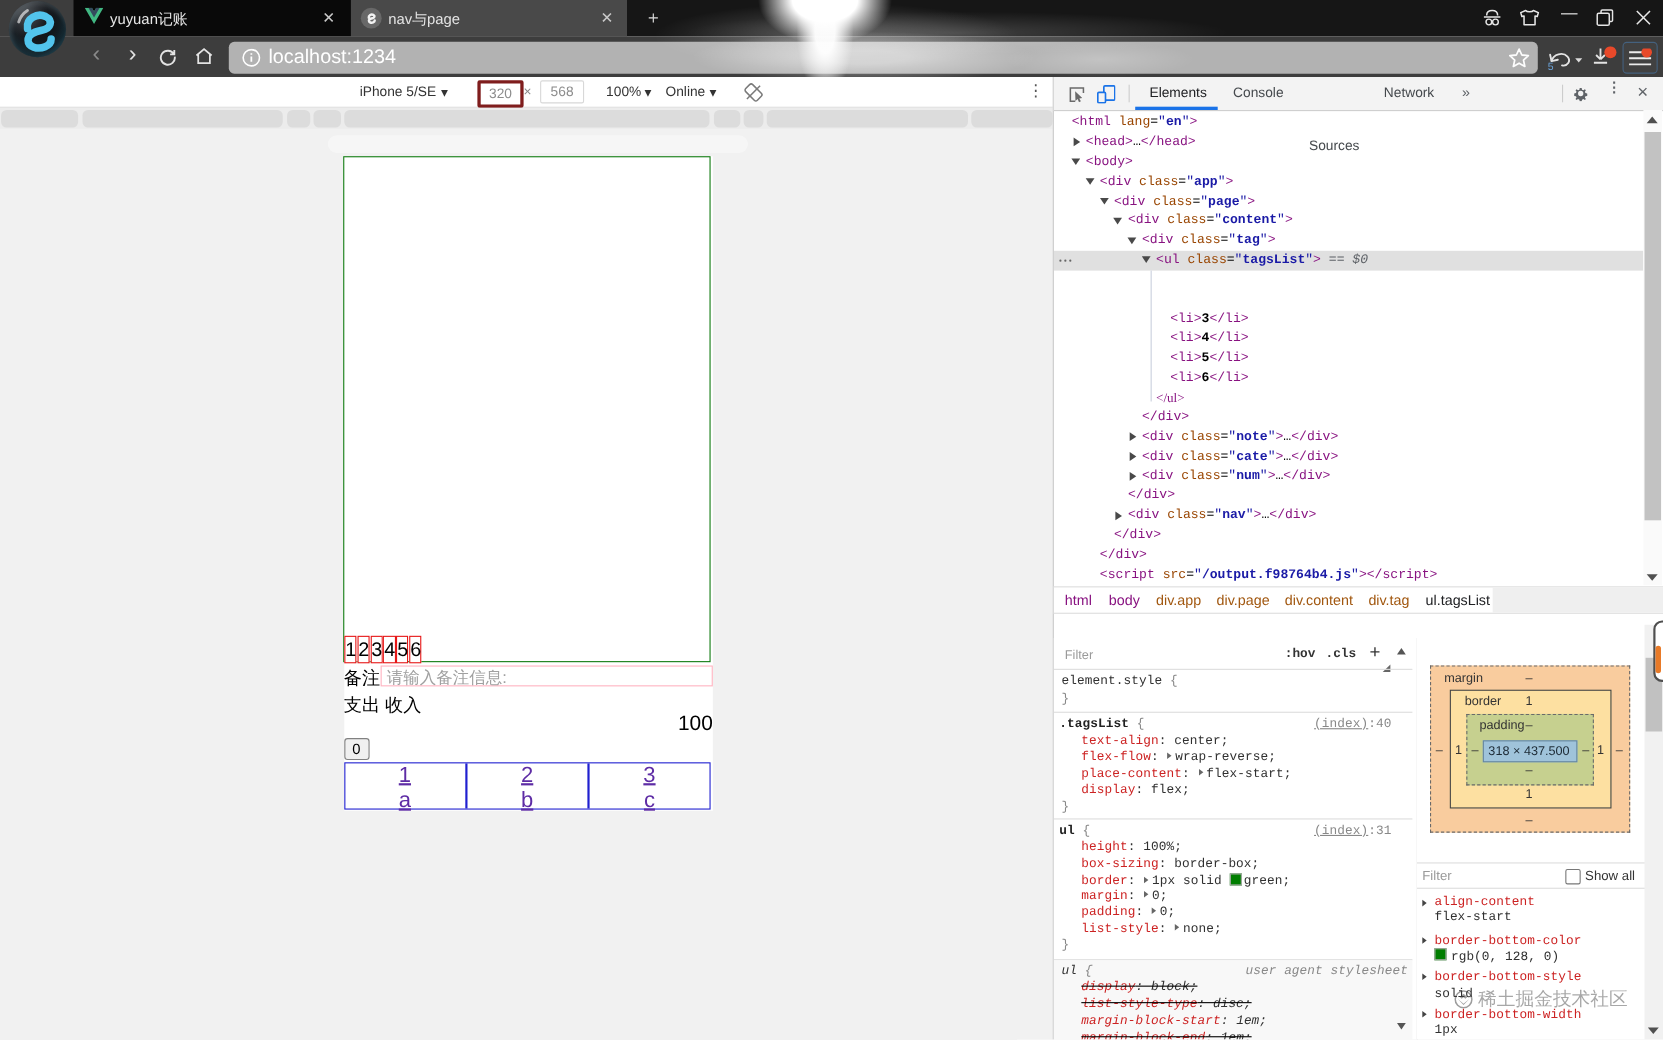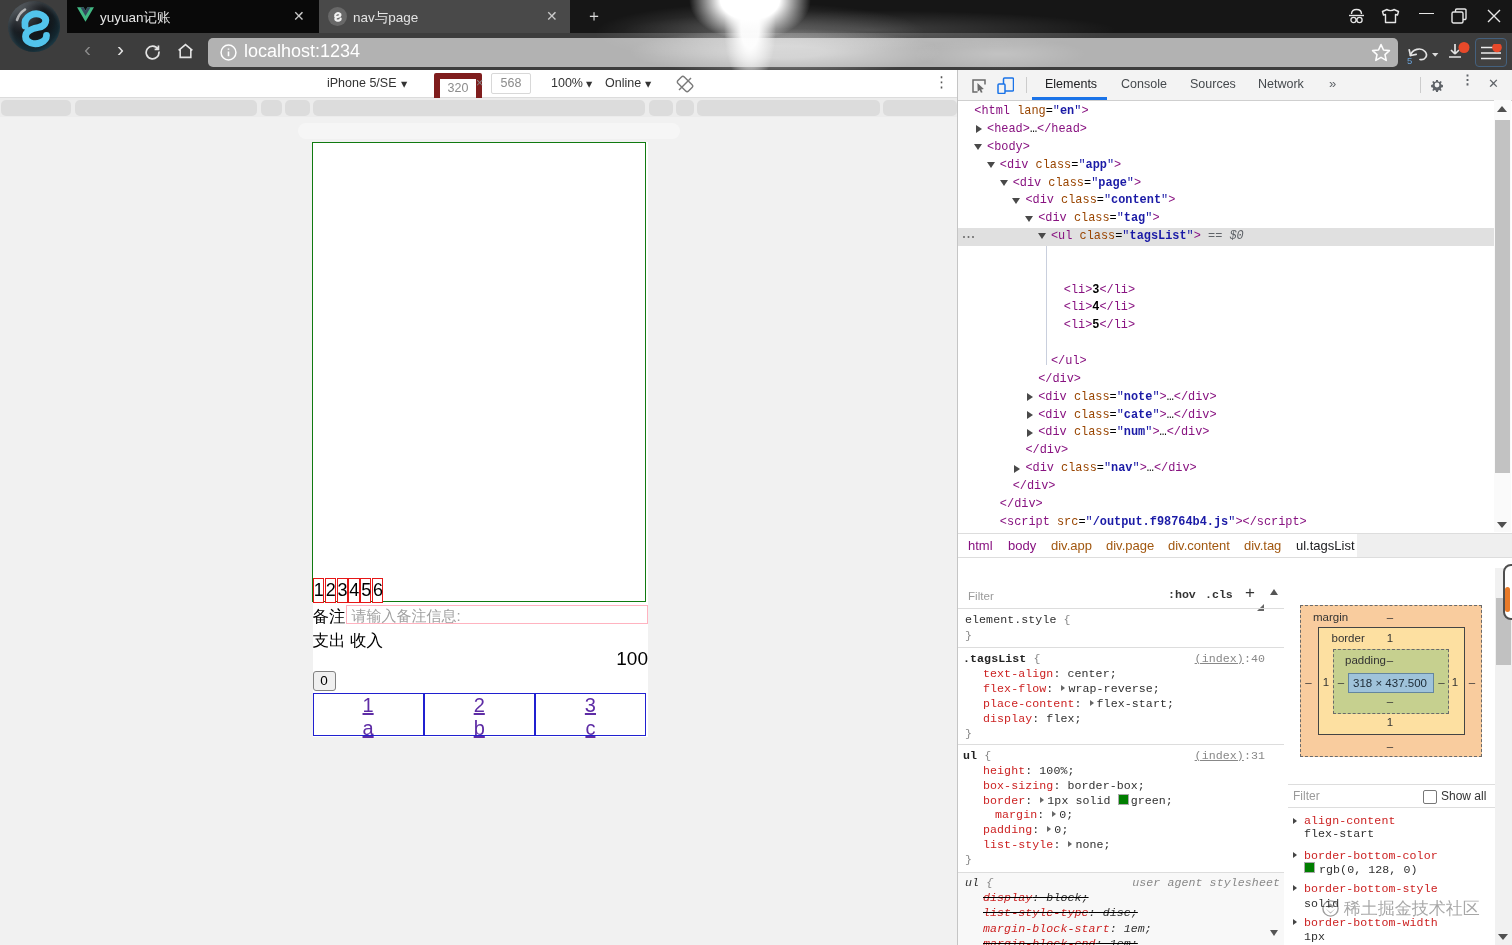--- a/index.html
+++ b/index.html
@@ -150,21 +150,21 @@
   <div class="a" id="avatar">
     <svg class="a" style="left:0;top:0" width="52" height="52" viewBox="0 0 52 52">
       <path d="M17 25 C15.5 15.5 26 10.5 33.5 14 C40.5 17.5 38.5 25 30 26.5 C22.5 28 17.5 30.5 17.5 35.5 C17.5 41.5 26 44.5 33 41.5 C36.5 40 38.5 37.5 38.5 34.5" stroke="#52c4ec" stroke-width="6.8" fill="none" stroke-linecap="round"></path>
       <path d="M9 19 A19 19 0 0 1 17 8.5" stroke="rgba(255,255,255,.6)" stroke-width="2.6" fill="none" stroke-linecap="round"></path>
     </svg>
   </div>
 
   <div class="a" id="devbar">
     <span class="a" style="left:327px;top:6px;">iPhone 5/SE</span>
       <span class="a" style="left:401px;top:6px;color:#333;">▾</span>
-    <div class="a" style="left:434px;top:3px;width:36px;height:19px;border:6px solid #7f1d1d;border-radius:2px;color:#8c8c8c;text-align:center;line-height:19px;">320</div>
+    <div class="a" style="left:434px;top:3px;width:36px;height:19px;border:3px solid #7f1d1d;border-radius:2px;color:#8c8c8c;text-align:center;line-height:19px;">320</div>
     <span class="a" style="left:476px;top:6px;color:#888;">×</span>
     <div class="a" style="left:491px;top:3px;width:38px;height:19px;border:1px solid #d8d8d8;border-radius:2px;color:#8c8c8c;text-align:center;line-height:19px;">568</div>
     <span class="a" style="left:551px;top:6px;">100%</span>
       <span class="a" style="left:586px;top:6px;">▾</span>
     <span class="a" style="left:605px;top:6px;">Online</span>
       <span class="a" style="left:645px;top:6px;">▾</span>
     <svg class="a" style="left:676px;top:5px" width="18" height="18" viewBox="0 0 18 18">
         <g transform="rotate(-45 9 9)">
           <rect x="4.5" y="1.5" width="9" height="15" rx="2" stroke="#7a7a7a" stroke-width="1.4" fill="none"></rect>
           <path d="M2 9h-2M18 9h-2" stroke="#7a7a7a" stroke-width="0"></path>
@@ -224,21 +224,21 @@
           <path d="M13 5.5V1H1v12h4.5" stroke="#6a6a6a" stroke-width="1.5" fill="none"></path>
           <path d="M6 5.5 13.2 12.2 10.2 12.6 11.8 15.6 9.9 16.4 8.5 13.3 6.3 15.3z" fill="#6a6a6a" transform="scale(0.9) translate(0,-1)"></path>
         </svg>
       <svg class="a" style="left:39px;top:7px" width="17" height="17" viewBox="0 0 17 17">
           <rect x="6.5" y="1" width="10" height="13" rx="1" stroke="#1a73e8" stroke-width="1.5" fill="#f3f3f3"></rect>
           <rect x="1" y="7" width="7" height="9.5" rx="1" stroke="#1a73e8" stroke-width="1.5" fill="#f3f3f3"></rect>
         </svg>
       <div class="a" style="left:67.5px;top:7px;width:1px;height:16px;background:#ccc;"></div>
       <span class="a t" style="left:87px;color:#202124;">Elements</span>
       <span class="a t" style="left:163px;">Console</span>
-      <span class="a t" style="left:232px;">Sources</span>
+      <span class="a t" style="left:232px;margin-top:48px;">Sources</span>
       <span class="a t" style="left:300px;">Network</span>
       <span class="a" style="left:371px;top:6px;font-size:13px;color:#5f6368;">»</span>
       <div class="a" style="left:462px;top:7px;width:1px;height:16px;background:#ccc;"></div>
       <svg class="a" style="left:472px;top:8px" width="14" height="14" viewBox="0 0 14 14">
           <path d="M7 4.6a2.4 2.4 0 1 0 0 4.8 2.4 2.4 0 0 0 0-4.8zm6 3.4-.1 1.2-1.6.3-.5 1.2.9 1.4-.9.9-1.4-.9-1.2.5-.3 1.6H6.1l-.3-1.6-1.2-.5-1.4.9-.9-.9.9-1.4-.5-1.2-1.6-.3V6.9l1.6-.3.5-1.2-.9-1.4.9-.9 1.4.9 1.2-.5.3-1.6h1.8l.3 1.6 1.2.5 1.4-.9.9.9-.9 1.4.5 1.2 1.6.3z" fill="#5f6368"></path>
         </svg>
       <span class="a" style="left:503px;top:2px;font-size:13px;color:#5f6368;font-weight:bold;">⋮</span>
       <span class="a" style="left:530px;top:6px;font-size:13px;color:#5f6368;">✕</span>
       <div class="a" style="left:74px;top:27px;width:75px;height:3px;background:#1a73e8;"></div>
     </div>
@@ -248,21 +248,22 @@
         <div class="a trow mono" style="top: 20.95px; left: 0px; width: 536px; height: 17.85px; line-height: 17.85px;"><span style="position:absolute;left:29.08px;"><span class="tg">&lt;head&gt;</span>…<span class="tg">&lt;/head&gt;</span></span><div class="arr arrR" style="left:18.08px;top:4.425000000000001px;"></div></div>
         <div class="a trow mono" style="top: 38.8px; left: 0px; width: 536px; height: 17.85px; line-height: 17.85px;"><span style="position:absolute;left:29.08px;"><span class="tg">&lt;body&gt;</span></span><div class="arr arrD" style="left:16.08px;top:5.425000000000001px;"></div></div>
         <div class="a trow mono" style="top: 56.65px; left: 0px; width: 536px; height: 17.85px; line-height: 17.85px;"><span style="position:absolute;left:41.86px;"><span class="tg">&lt;div</span> <span class="at">class</span>=<span class="av">"<b>app</b>"</span><span class="tg">&gt;</span></span><div class="arr arrD" style="left:28.86px;top:5.425000000000001px;"></div></div>
         <div class="a trow mono" style="top: 74.5px; left: 0px; width: 536px; height: 17.85px; line-height: 17.85px;"><span style="position:absolute;left:54.64px;"><span class="tg">&lt;div</span> <span class="at">class</span>=<span class="av">"<b>page</b>"</span><span class="tg">&gt;</span></span><div class="arr arrD" style="left:41.64px;top:5.425000000000001px;"></div></div>
         <div class="a trow mono" style="top: 92.35px; left: 0px; width: 536px; height: 17.85px; line-height: 17.85px;"><span style="position:absolute;left:67.42px;"><span class="tg">&lt;div</span> <span class="at">class</span>=<span class="av">"<b>content</b>"</span><span class="tg">&gt;</span></span><div class="arr arrD" style="left:54.42px;top:5.425000000000001px;"></div></div>
         <div class="a trow mono" style="top: 110.2px; left: 0px; width: 536px; height: 17.85px; line-height: 17.85px;"><span style="position:absolute;left:80.2px;"><span class="tg">&lt;div</span> <span class="at">class</span>=<span class="av">"<b>tag</b>"</span><span class="tg">&gt;</span></span><div class="arr arrD" style="left:67.2px;top:5.425000000000001px;"></div></div>
         <div class="a trow mono" style="top: 128.05px; left: 0px; width: 536px; height: 17.85px; line-height: 17.85px; background: rgb(224, 224, 224);"><span style="position:absolute;left:92.97999999999999px;"><span class="tg">&lt;ul</span> <span class="at">class</span>=<span class="av">"<b>tagsList</b>"</span><span class="tg">&gt;</span> <span style="color:#5f6368;font-style:italic;">== $0</span></span><div class="arr arrD" style="left:79.97999999999999px;top:5.425000000000001px;"></div><div style="position:absolute;left:5px;top:7.925000000000001px;width:2.4px;height:2.4px;border-radius:50%;background:#666;box-shadow:4.5px 0 0 #666,9px 0 0 #666;"></div></div>
         <div class="a trow mono" style="top: 181.6px; left: 0px; width: 628px; height: 17.85px; line-height: 17.85px;"><span style="position:absolute;left:105.75999999999999px;"><span class="tg">&lt;li&gt;</span><b>3</b><span class="tg">&lt;/li&gt;</span></span></div>
         <div class="a trow mono" style="top: 199.45px; left: 0px; width: 536px; height: 17.85px; line-height: 17.85px;"><span style="position:absolute;left:105.75999999999999px;"><span class="tg">&lt;li&gt;</span><b>4</b><span class="tg">&lt;/li&gt;</span></span></div>
         <div class="a trow mono" style="top: 217.3px; left: 0px; width: 536px; height: 17.85px; line-height: 17.85px;"><span style="position:absolute;left:105.75999999999999px;"><span class="tg">&lt;li&gt;</span><b>5</b><span class="tg">&lt;/li&gt;</span></span></div>
-        <div class="a trow mono" style="top: 253px; left: 0px; width: 536px; height: 17.85px; line-height: 17.85px;"><span style="position:absolute;left:92.97999999999999px;"><span class="tg">&lt;/ul&gt;</span></span></div>
+        <div class="a trow mono" style="top: 235.15px; left: 0px; width: 536px; height: 17.85px; line-height: 17.85px;"><span style="position:absolute;left:105.75999999999999px;"><span class="tg">&lt;li&gt;</span><b>6</b><span class="tg">&lt;/li&gt;</span></span></div>
+        <div class="a trow mono" style="top: 253px; left: 0px; width: 536px; height: 17.85px; line-height: 17.85px; font-family: Liberation Serif, serif;"><span style="position:absolute;left:92.97999999999999px;"><span class="tg">&lt;/ul&gt;</span></span></div>
         <div class="a trow mono" style="top: 270.85px; left: 0px; width: 536px; height: 17.85px; line-height: 17.85px;"><span style="position:absolute;left:80.2px;"><span class="tg">&lt;/div&gt;</span></span></div>
         <div class="a trow mono" style="top: 288.7px; left: 0px; width: 536px; height: 17.85px; line-height: 17.85px;"><span style="position:absolute;left:80.2px;"><span class="tg">&lt;div</span> <span class="at">class</span>=<span class="av">"<b>note</b>"</span><span class="tg">&gt;</span>…<span class="tg">&lt;/div&gt;</span></span><div class="arr arrR" style="left:69.2px;top:4.425000000000001px;"></div></div>
         <div class="a trow mono" style="top: 306.55px; left: 0px; width: 536px; height: 17.85px; line-height: 17.85px;"><span style="position:absolute;left:80.2px;"><span class="tg">&lt;div</span> <span class="at">class</span>=<span class="av">"<b>cate</b>"</span><span class="tg">&gt;</span>…<span class="tg">&lt;/div&gt;</span></span><div class="arr arrR" style="left:69.2px;top:4.425000000000001px;"></div></div>
         <div class="a trow mono" style="top: 324.4px; left: 0px; width: 536px; height: 17.85px; line-height: 17.85px;"><span style="position:absolute;left:80.2px;"><span class="tg">&lt;div</span> <span class="at">class</span>=<span class="av">"<b>num</b>"</span><span class="tg">&gt;</span>…<span class="tg">&lt;/div&gt;</span></span><div class="arr arrR" style="left:69.2px;top:4.425000000000001px;"></div></div>
         <div class="a trow mono" style="top: 342.25px; left: 0px; width: 536px; height: 17.85px; line-height: 17.85px;"><span style="position:absolute;left:67.42px;"><span class="tg">&lt;/div&gt;</span></span></div>
         <div class="a trow mono" style="top: 360.1px; left: 0px; width: 536px; height: 17.85px; line-height: 17.85px;"><span style="position:absolute;left:67.42px;"><span class="tg">&lt;div</span> <span class="at">class</span>=<span class="av">"<b>nav</b>"</span><span class="tg">&gt;</span>…<span class="tg">&lt;/div&gt;</span></span><div class="arr arrR" style="left:56.42px;top:4.425000000000001px;"></div></div>
         <div class="a trow mono" style="top: 377.95px; left: 0px; width: 536px; height: 17.85px; line-height: 17.85px;"><span style="position:absolute;left:54.64px;"><span class="tg">&lt;/div&gt;</span></span></div>
         <div class="a trow mono" style="top: 395.8px; left: 0px; width: 536px; height: 17.85px; line-height: 17.85px;"><span style="position:absolute;left:41.86px;"><span class="tg">&lt;/div&gt;</span></span></div>
         <div class="a trow mono" style="top: 413.65px; left: 0px; width: 536px; height: 17.85px; line-height: 17.85px;"><span style="position:absolute;left:41.86px;"><span class="tg">&lt;script</span> <span class="at">src</span>=<span class="av">"<b>/output.f98764b4.js</b>"</span><span class="tg">&gt;</span><span class="tg">&lt;/script&gt;</span></span></div>
       </div>
@@ -306,21 +307,21 @@
           <div class="mono stylerow" style="height:15.1px;line-height:15.1px;white-space:pre;position:relative;"><span style="position:absolute;left:25px;"><span class="red">flex-flow</span><span style="color:#303030;">: <span class="arrS" style="display:inline-block;position:relative;top:-1px;margin:0 3px 0 1px;"></span>wrap-reverse;</span></span></div>
           <div class="mono stylerow" style="height:15.1px;line-height:15.1px;white-space:pre;position:relative;"><span style="position:absolute;left:25px;"><span class="red">place-content</span><span style="color:#303030;">: <span class="arrS" style="display:inline-block;position:relative;top:-1px;margin:0 3px 0 1px;"></span>flex-start;</span></span></div>
           <div class="mono stylerow" style="height:15.1px;line-height:15.1px;white-space:pre;position:relative;"><span style="position:absolute;left:25px;"><span class="red">display</span><span style="color:#303030;">: flex;</span></span></div>
           <div class="mono stylerow" style="height:15.1px;line-height:15.1px;white-space:pre;position:relative;"><span style="position:absolute;left:7px;color:#888;">}</span></div>
         </div>
       <div class="a" id="secC" style="left: 0px; top: 168.75px; width: 326px;">
           <div class="mono stylerow" style="height:14.9px;line-height:14.9px;white-space:pre;position:relative;"><span style="position:absolute;left:5px;color:#222;font-weight:bold;">ul <span style="font-weight:normal;color:#888;">{</span></span><span style="position:absolute;right:19px;color:#888;"><u>(index)</u>:31</span></div>
           <div class="mono stylerow" style="height:14.9px;line-height:14.9px;white-space:pre;position:relative;"><span style="position:absolute;left:25px;"><span class="red">height</span><span style="color:#303030;">: 100%;</span></span></div>
           <div class="mono stylerow" style="height:14.9px;line-height:14.9px;white-space:pre;position:relative;"><span style="position:absolute;left:25px;"><span class="red">box-sizing</span><span style="color:#303030;">: border-box;</span></span></div>
           <div class="mono stylerow" style="height:14.9px;line-height:14.9px;white-space:pre;position:relative;"><span style="position:absolute;left:25px;"><span class="red">border</span><span style="color:#303030;">: <span class="arrS" style="display:inline-block;position:relative;top:-1px;margin:0 3px 0 1px;"></span>1px solid <span style="display:inline-block;width:9px;height:9px;background:#007e00;border:1px solid #aaa;margin-right:2px;position:relative;top:1px;"></span>green;</span></span></div>
-          <div class="mono stylerow" style="height:14.9px;line-height:14.9px;white-space:pre;position:relative;"><span style="position:absolute;left:37px;"><span class="red">margin</span><span style="color:#303030;">: <span class="arrS" style="display:inline-block;position:relative;top:-1px;margin:0 3px 0 1px;"></span>0;</span></span></div>
+          <div class="mono stylerow" style="height:14.9px;line-height:14.9px;white-space:pre;position:relative;"><span style="position:absolute;left:25px;"><span class="red">margin</span><span style="color:#303030;">: <span class="arrS" style="display:inline-block;position:relative;top:-1px;margin:0 3px 0 1px;"></span>0;</span></span></div>
           <div class="mono stylerow" style="height:14.9px;line-height:14.9px;white-space:pre;position:relative;"><span style="position:absolute;left:25px;"><span class="red">padding</span><span style="color:#303030;">: <span class="arrS" style="display:inline-block;position:relative;top:-1px;margin:0 3px 0 1px;"></span>0;</span></span></div>
           <div class="mono stylerow" style="height:14.9px;line-height:14.9px;white-space:pre;position:relative;"><span style="position:absolute;left:25px;"><span class="red">list-style</span><span style="color:#303030;">: <span class="arrS" style="display:inline-block;position:relative;top:-1px;margin:0 3px 0 1px;"></span>none;</span></span></div>
           <div class="mono stylerow" style="height:14.9px;line-height:14.9px;white-space:pre;position:relative;"><span style="position:absolute;left:7px;color:#888;">}</span></div>
         </div>
       <div class="a" id="secD" style="left: 0px; top: 295.25px; width: 326px;">
           <div class="mono stylerow" style="height:15.1px;line-height:15.1px;white-space:pre;position:relative;"><span style="position:absolute;left:7px;color:#303030;font-style:italic;">ul <span style="color:#888">{</span></span><span style="position:absolute;right:4px;color:#888;font-style:italic;">user agent stylesheet</span></div>
           <div class="mono stylerow" style="height:15.1px;line-height:15.1px;white-space:pre;position:relative;"><span style="position:absolute;left:25px;font-style:italic;text-decoration:line-through;"><span class="red">display</span><span style="color:#303030;">: block;</span></span></div>
           <div class="mono stylerow" style="height:15.1px;line-height:15.1px;white-space:pre;position:relative;"><span style="position:absolute;left:25px;font-style:italic;text-decoration:line-through;"><span class="red">list-style-type</span><span style="color:#303030;">: disc;</span></span></div>
           <div class="mono stylerow" style="height:15.1px;line-height:15.1px;white-space:pre;position:relative;"><span style="position:absolute;left:25px;font-style:italic;"><span class="red">margin-block-start</span><span style="color:#303030;">: 1em;</span></span></div>
           <div class="mono stylerow" style="height:15.1px;line-height:15.1px;white-space:pre;position:relative;"><span style="position:absolute;left:25px;font-style:italic;text-decoration:line-through;"><span class="red">margin-block-end</span><span style="color:#303030;">: 1em;</span></span></div>

